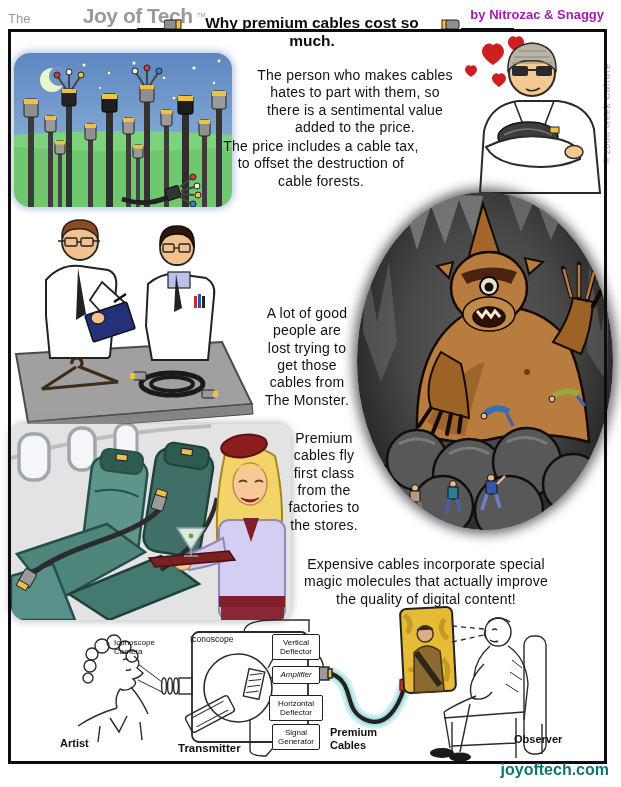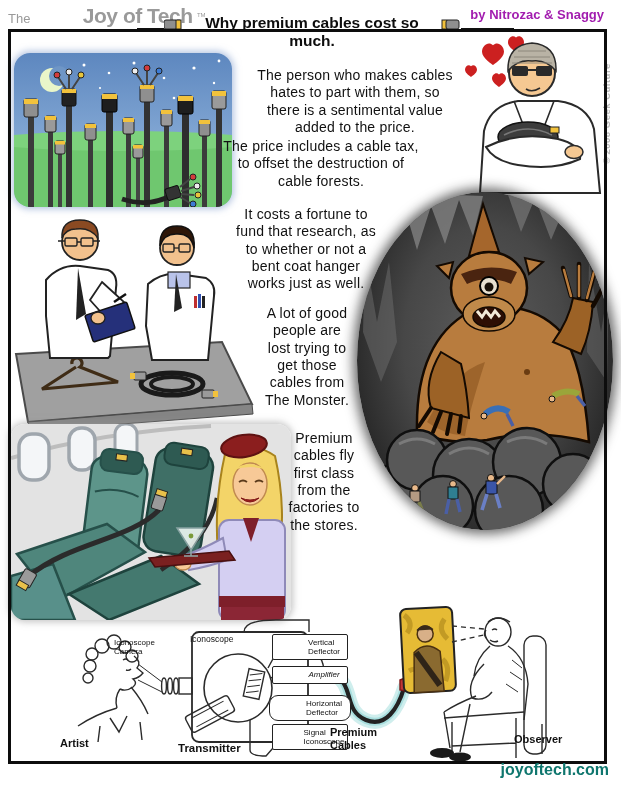--- a/index.html
+++ b/index.html
@@ -2,22 +2,22 @@
 <html><head>
 <meta charset="utf-8">
 <style>
   html,body{margin:0;padding:0;background:#fff;}
   #stage{position:relative;width:621px;height:787px;background:#fff;overflow:hidden;
          font-family:"Liberation Sans","DejaVu Sans",sans-serif;color:#111;}
   .abs{position:absolute;}
   .cap{white-space:pre-line;text-align:center;font-size:14px;line-height:1.24;letter-spacing:.2px;color:#111;}
   .lbl{white-space:pre-line;text-align:left;font-weight:bold;color:#111;}
   .dbox{position:absolute;background:#fff;border:1.5px solid #222;border-radius:2px;
-        display:flex;align-items:center;justify-content:center;text-align:left;
-        font-size:8px;line-height:1.15;white-space:pre-line;padding-left:28px;}
+        display:flex;align-items:center;justify-content:center;text-align:center;
+        font-size:8px;line-height:1.15;white-space:pre-line;}
   .hline{position:absolute;height:2px;background:#111;}
   #comic-border{position:absolute;left:8px;top:29px;width:593px;height:729px;
                 border:3px solid #0d0d0d;pointer-events:none;}
   #logo{position:absolute;left:8px;top:4px;color:#9a9a9a;white-space:nowrap;}
   #logo .the{font-size:13px;}
   #logo .main{font-size:21px;font-weight:bold;letter-spacing:-.5px;margin-left:48px;}
   #logo .tm{font-size:6px;vertical-align:super;}
   #byline{position:absolute;left:462px;top:7px;width:142px;text-align:right;
           font-size:13px;font-weight:bold;color:#a21caf;}
   #page-title{position:absolute;left:183px;top:14px;width:258px;text-align:center;
@@ -352,37 +352,35 @@
     </svg>
   </div>
 
   <div class="abs cap" style="left:212px;top:55px;width:286px;margin-top:12px;">The person who makes cables
 hates to part with them, so
 there is a sentimental value
 added to the price.</div>
   <div class="abs cap" style="left:185px;top:138px;width:272px;">The price includes a cable tax,
 to offset the destruction of
 cable forests.</div>
-  <div class="abs cap" style="left:200px;top:206px;width:212px;">It costs a fortune to
-fund that research, as
-to whether or not a
-bent coat hanger
-works just as well.</div>
   <div class="abs cap" style="left:242px;top:305px;width:130px;">A lot of good
 people are
 lost trying to
 get those
 cables from
 The Monster.</div>
   <div class="abs cap" style="left:268px;top:430px;width:112px;">Premium
 cables fly
 first class
 from the
 factories to
 the stores.</div>
+  <div class="abs cap" style="left:266px;top:556px;width:320px;">Expensive cables incorporate special
+magic molecules that actually improve
+the quality of digital content!</div>
 
   <svg class="abs" style="left:14px;top:600px;" width="586" height="162" viewBox="0 0 586 162">
     <g fill="none" stroke="#2b2b2b" stroke-width="1.4">
 
       <circle cx="78" cy="54" r="6"></circle>
         <circle cx="88" cy="46" r="7"></circle>
         <circle cx="100" cy="42" r="7"></circle>
       <circle cx="111" cy="47" r="6"></circle>
         <circle cx="118" cy="56" r="6"></circle>
         <circle cx="76" cy="66" r="6"></circle>
@@ -443,24 +441,24 @@
       <ellipse cx="446" cy="157" rx="11" ry="4.5" fill="#1a1a1a" stroke="none"></ellipse>
     </g>
   </svg>
 
   <div class="abs lbl" style="left:114px;top:638px;width:66px;font-size:8px;font-weight:normal;line-height:1.15;">Iconoscope
 Camera</div>
   <div class="abs lbl" style="left:190px;top:634px;width:56px;font-size:8.5px;font-weight:normal;">Iconoscope</div>
   <div class="dbox" style="left:272px;top:634px;width:46px;height:24px;">Vertical
 Deflector</div>
   <div class="dbox" style="left:272px;top:666px;width:46px;height:16px;font-style:italic;">Amplifier</div>
-  <div class="dbox" style="left:269px;top:695px;width:52px;height:24px;border-radius:9px;">Horizontal
+  <div class="dbox" style="left:269px;top:695px;width:52px;height:24px;">Horizontal
 Deflector</div>
   <div class="dbox" style="left:272px;top:724px;width:46px;height:24px;">Signal
-Iconoscope</div>
+Generator</div>
   <div class="abs lbl" style="left:60px;top:737px;width:66px;font-size:11px;">Artist</div>
   <div class="abs lbl" style="left:178px;top:742px;width:118px;font-size:11.5px;">Transmitter</div>
   <div class="abs lbl" style="left:330px;top:726px;width:74px;font-size:11px;line-height:1.15;">Premium
 Cables</div>
   <div class="abs lbl" style="left:514px;top:733px;width:80px;font-size:11px;">Observer</div>
 
   <div id="comic-border"></div>
 
   <div id="site">joyoftech.com</div>
 </div>

